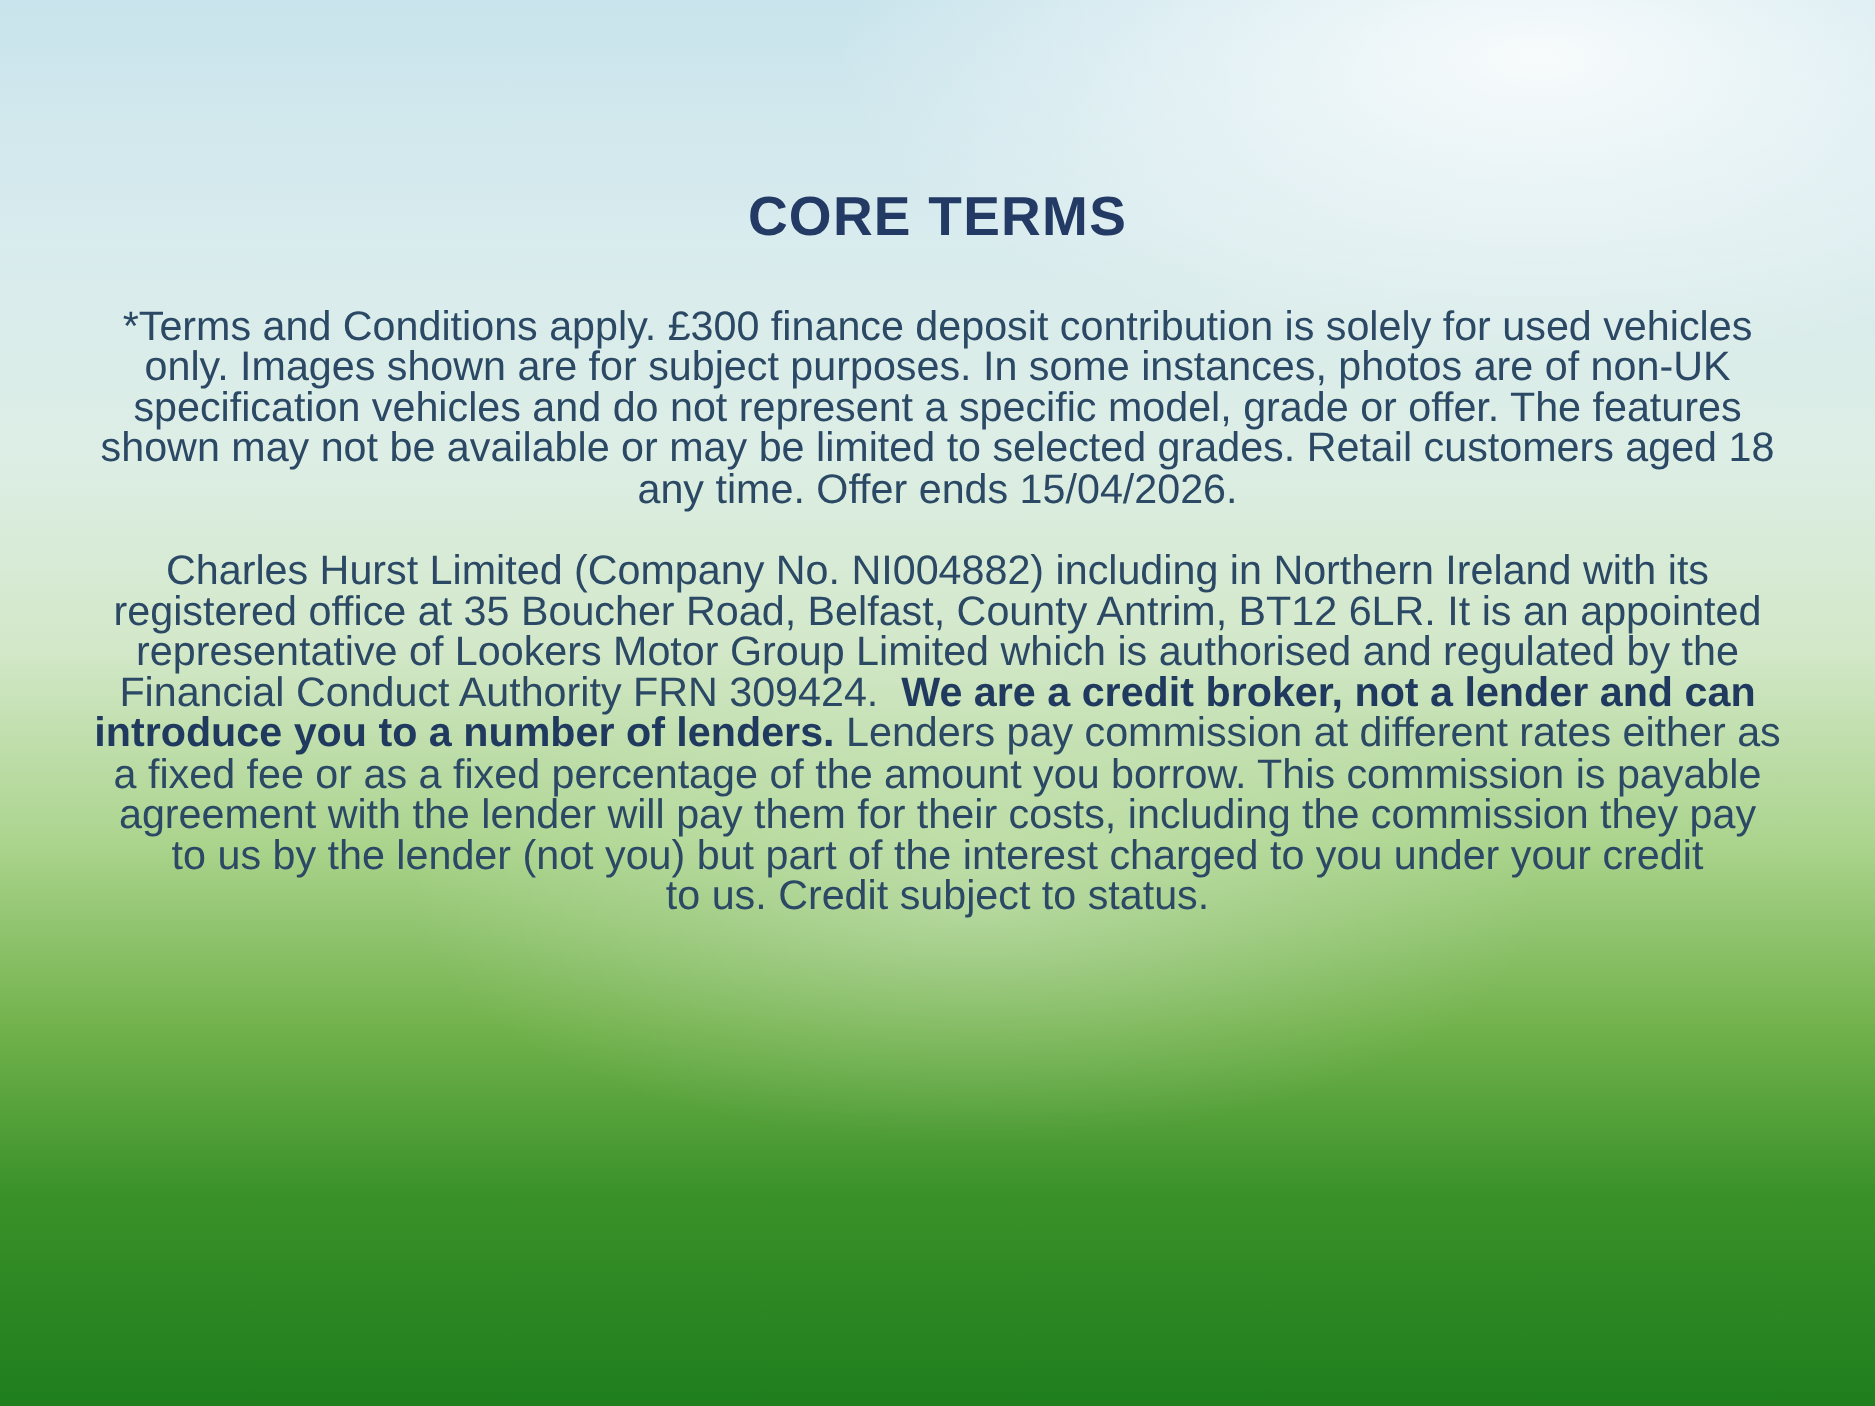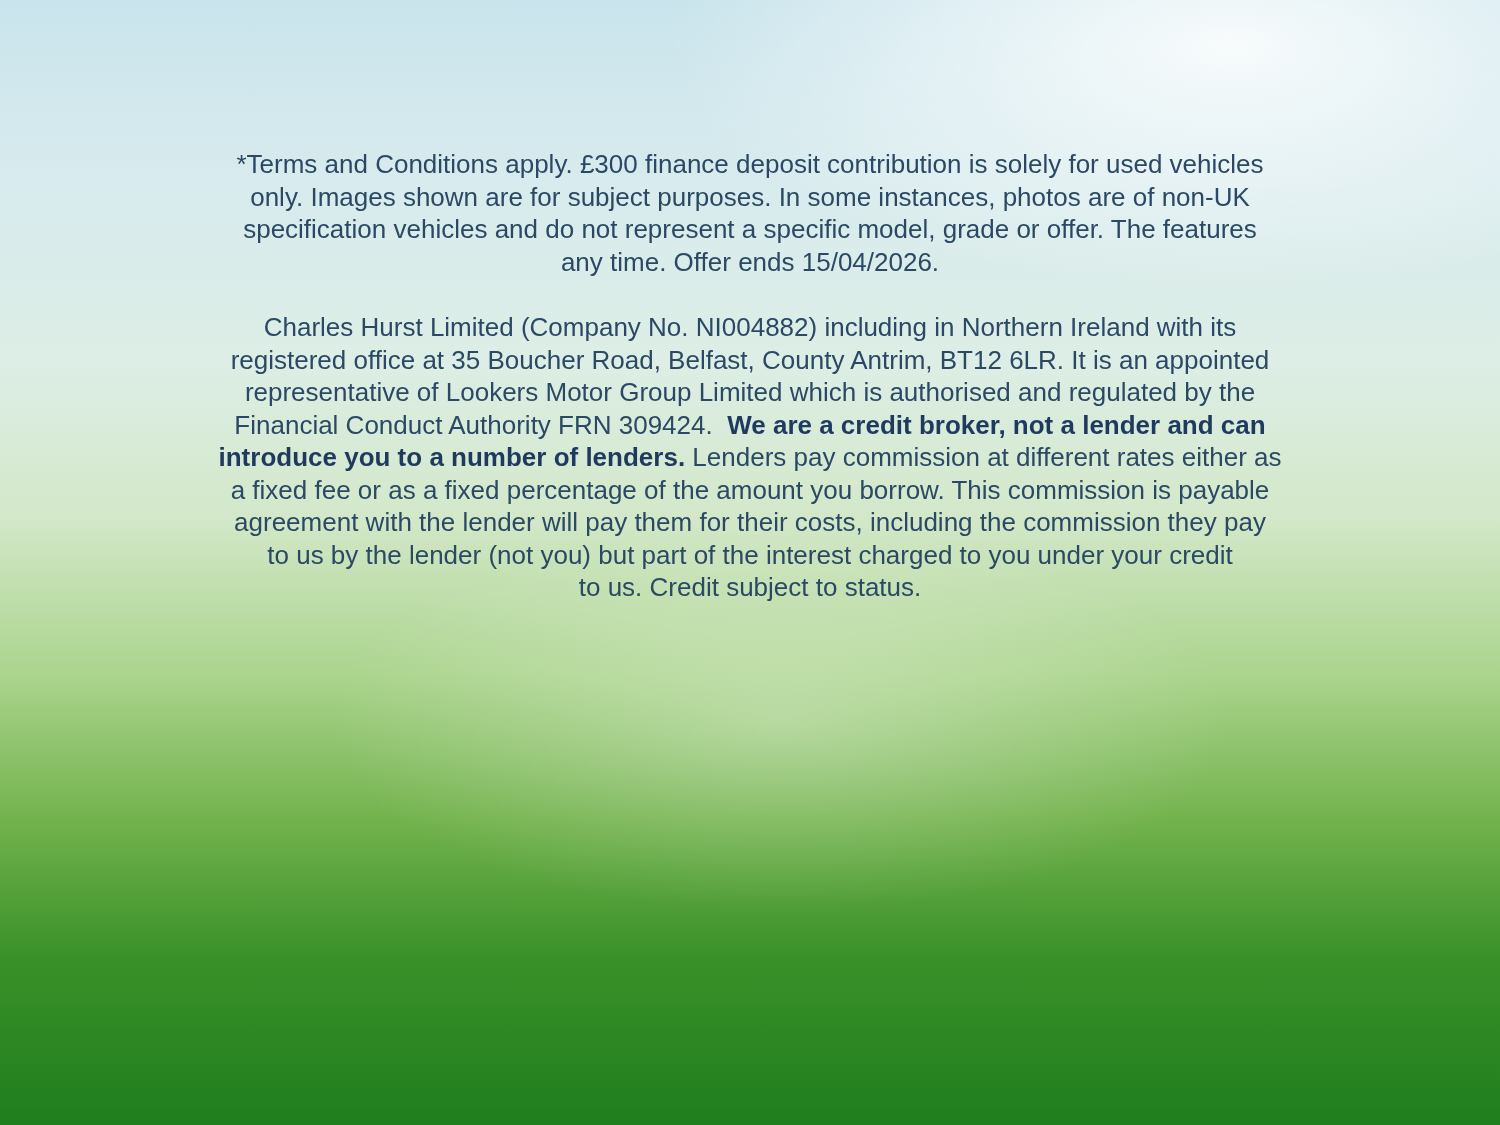--- a/index.html
+++ b/index.html
@@ -34,21 +34,21 @@
   .title {
     font-size: 44px;
     font-weight: 700;
     letter-spacing: 1px;
     line-height: 1.2;
     color: var(--title-navy, #223a64);
     margin: 0 0 44px 0;
   }
   .para {
     margin: 0 auto 33px auto;
-    font-size: 26px;
+    font-size: 33px;
     line-height: 32.5px;
     font-weight: 400;
     color: var(--text-navy, #2b4964);
   }
   .para:last-child {
     margin-bottom: 0;
   }
   .line {
     white-space: nowrap;
   }
@@ -56,25 +56,27 @@
     font-weight: 700;
     color: var(--bold-navy, #1f3a5e);
   }
 </style>
 </head>
 <body>
 
 <div class="canvas">
   <div class="content">
 
+    <h1 class="title">CORE TERMS</h1>
 
     <div class="para">
       <div class="line">*Terms and Conditions apply. £300 finance deposit contribution is solely for used vehicles</div>
       <div class="line">only. Images shown are for subject purposes. In some instances, photos are of non-UK</div>
       <div class="line">specification vehicles and do not represent a specific model, grade or offer. The features</div>
+      <div class="line">shown may not be available or may be limited to selected grades. Retail customers aged 18</div>
       <div class="line">any time. Offer ends 15/04/2026.</div>
     </div>
 
     <div class="para">
       <div class="line">Charles Hurst Limited (Company No. NI004882) including in Northern Ireland with its</div>
       <div class="line">registered office at 35 Boucher Road, Belfast, County Antrim, BT12 6LR. It is an appointed</div>
       <div class="line">representative of Lookers Motor Group Limited which is authorised and regulated by the</div>
       <div class="line"><span>Financial Conduct Authority FRN 309424.</span>&nbsp; <span class="bold">We are a credit broker, not a lender and can</span></div>
       <div class="line"><span class="bold">introduce you to a number of lenders.</span> <span>Lenders pay commission at different rates either as</span></div>
       <div class="line">a fixed fee or as a fixed percentage of the amount you borrow. This commission is payable</div>

